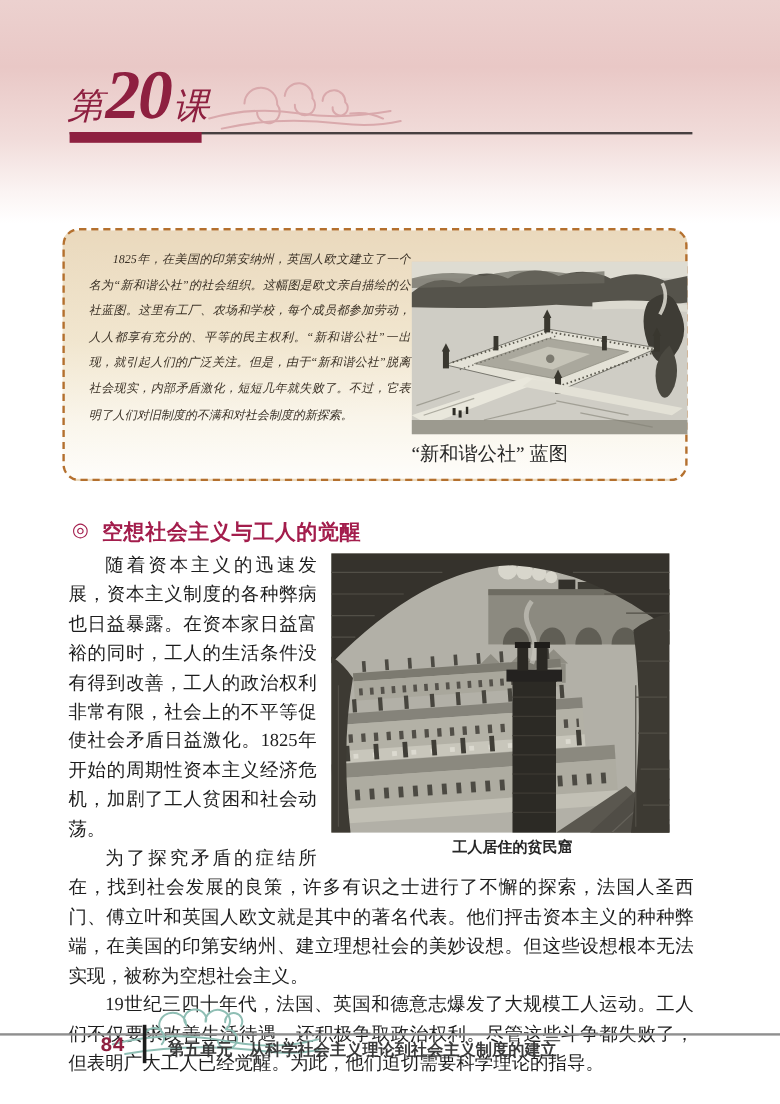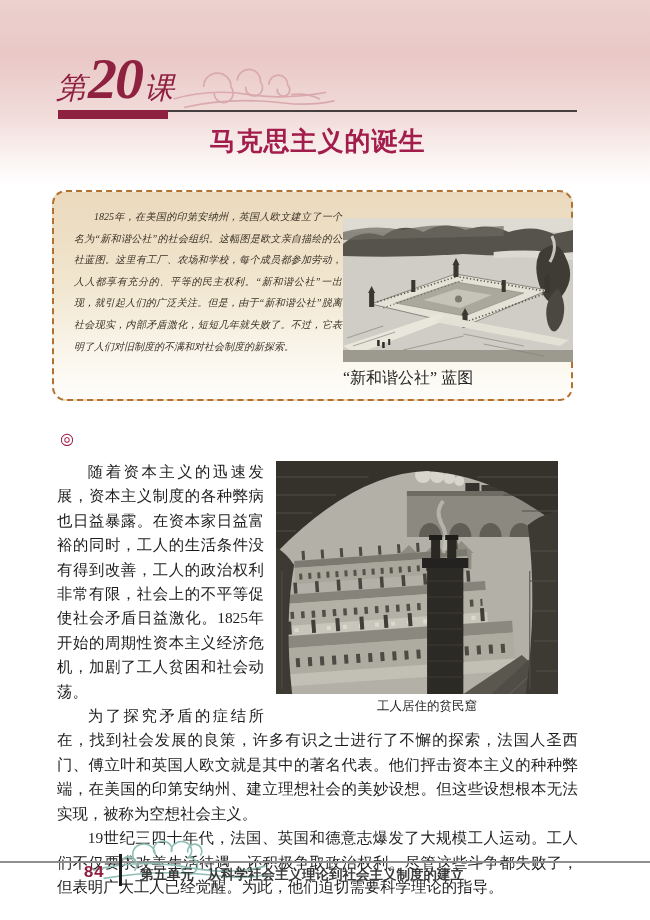--- a/index.html
+++ b/index.html
@@ -35,21 +35,21 @@
   
   .section-heading{position:absolute;left:60px;top:431px;display:flex;align-items:center;gap:11px;
         color:var(--crimson,#a31d4c);}
   .section-heading .marker{font-size:16px;line-height:1;}
   .section-heading h2{margin:0;font-family:"Liberation Sans","DejaVu Sans",sans-serif;
         font-weight:bold;font-size:17.5px;letter-spacing:0.5px;}
 
   .content{position:absolute;left:57px;top:460px;width:521px;
         font-size:15.4px;line-height:24.4px;text-align:justify;color:#1d1d1d;}
   .content p{margin:0;text-indent:2em;}
-  .slum-figure{float:right;width:302px;margin:1px 0 4px 12px;}
+  .slum-figure{float:right;width:302px;margin:1px 0 4px 12px;font-weight:bold;}
   .slum-figure svg{display:block;width:282px;height:233px;}
   .slum-figure figcaption{margin-top:4px;text-align:center;font-size:12.5px;line-height:16px;color:#262626;}
 
   
   .footer-line{position:absolute;left:0;top:861px;width:650px;height:2px;background:#8f8f8f;}
   .cloud-teal{position:absolute;left:90px;top:829px;width:178px;height:58px;}
   .page-num{position:absolute;left:62px;top:863px;width:42px;text-align:right;
         font-family:Liberation Mono, monospace;font-weight:bold;font-size:17px;
         color:var(--dark-red,#9e1f3c);}
   .v-bar{position:absolute;left:119px;top:854px;width:3px;height:32px;background:#1c1c1c;}
@@ -71,21 +71,20 @@
         <path d="M118,44 q14,-2 26,4"></path>
       </g>
     </svg>
     <div class="lesson-badge">
       <span class="kai">第</span>
       <span class="num">20</span>
       <span class="kai">课</span>
     </div>
     <div class="header-rule"></div>
     <div class="header-bar"></div>
-    <h1 class="page-title">马克思主义的诞生</h1>
   </div>
 
   <div class="intro-box">
     <p class="intro-text">1825年，在美国的印第安纳州，英国人欧文建立了一个名为“新和谐公社”的社会组织。这幅图是欧文亲自描绘的公社蓝图。这里有工厂、农场和学校，每个成员都参加劳动，人人都享有充分的、平等的民主权利。“新和谐公社”一出现，就引起人们的广泛关注。但是，由于“新和谐公社”脱离社会现实，内部矛盾激化，短短几年就失败了。不过，它表明了人们对旧制度的不满和对社会制度的新探索。</p>
     <figure class="intro-figure">
       <svg viewBox="0 0 229 144" preserveAspectRatio="none">
         <rect width="229" height="144" fill="#cfcdc5"></rect>
         <rect width="229" height="14" fill="#dedcd2"></rect>
         <path d="M0,26 Q18,10 40,18 Q58,4 80,14 Q100,2 122,12 Q145,4 165,14 Q190,6 210,16 L229,12 L229,34 Q180,40 120,36 Q60,40 0,38 Z" fill="#55534b"></path>
         <path d="M0,14 Q30,6 60,12 Q90,4 130,10 L160,8 L160,18 L0,22 Z" fill="#6b6960" opacity="0.7"></path>
@@ -126,20 +125,21 @@
         <rect x="34" y="122" width="2.5" height="6" fill="#2e2c26"></rect>
         <rect x="39" y="124" width="2.5" height="6" fill="#2e2c26"></rect>
         <rect x="45" y="121" width="2" height="6" fill="#2e2c26"></rect>
       </svg>
       <figcaption>“新和谐公社” 蓝图</figcaption>
     </figure>
   </div>
 
   <div class="section-heading">
     <span class="marker">◎</span>
+    <h2>空想社会主义与工人的觉醒</h2>
   </div>
 
   <div class="content">
     <figure class="slum-figure">
       <svg viewBox="0 0 280 233" preserveAspectRatio="none">
         <rect width="280" height="233" fill="#b2b0a7"></rect>
 
         <rect x="130" y="30" width="150" height="46" fill="#8c8a80"></rect>
         <g fill="#605e55">
           <path d="M142,76 a11,14 0 0 1 22,0 Z"></path>

